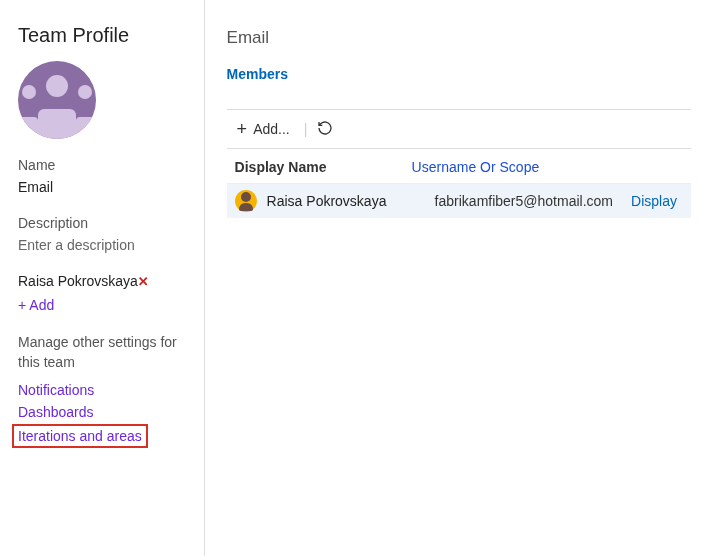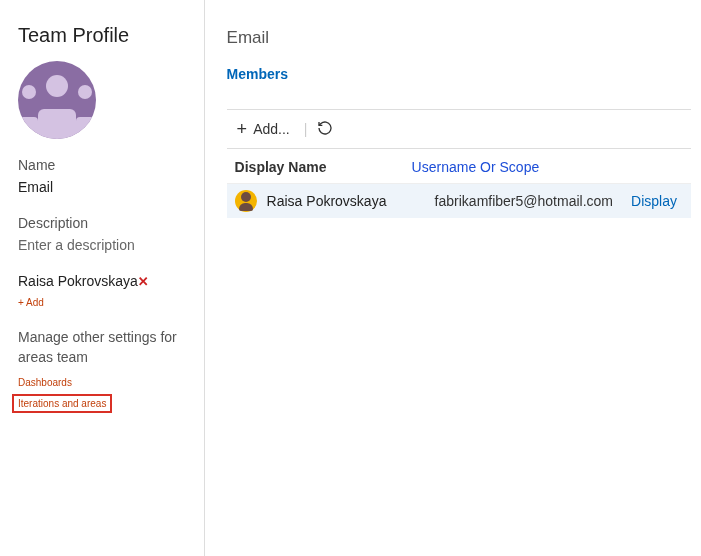--- a/index.html
+++ b/index.html
@@ -65,22 +65,22 @@
       align-items: center;
       gap: 2px;
       margin-bottom: 8px;
     }
     .admin-name { font-size: 14px; color: #222; }
     .remove-x {
       color: #c22; font-weight: bold; font-size: 13px; cursor: pointer;
       margin-left: -2px;
     }
     .link {
-      color: #c2410c;
-      font-size: 10px;
+      color: #6d28d9;
+      font-size: 14px;
       cursor: pointer;
       display: block;
       margin-bottom: 6px;
     }
     .link-add { margin-bottom: 20px; }
     .section-text {
       font-size: 14px;
       color: #555;
       margin-bottom: 10px;
       line-height: 1.4;
@@ -186,21 +186,22 @@
 
   <div class="field-label">Description</div>
   <div class="placeholder-value">Enter a description</div>
 
   <div class="admin-row">
     <span class="admin-name">Raisa Pokrovskaya</span>
     <span class="remove-x">✕</span>
   </div>
   <span class="link link-add">+ Add</span>
 
-  <div class="section-text">Manage other settings for areas team</div>
+  <div class="section-text">Manage other settings for this team</div>
+  <span class="link">Notifications</span>
   <span class="link">Dashboards</span>
   <span class="highlight-box">
     <span class="link" style="margin-bottom:0">Iterations and areas</span>
   </span>
 </aside>
 
 <main class="main">
   <div class="main-title">Email</div>
 
   <div class="tab-row">

